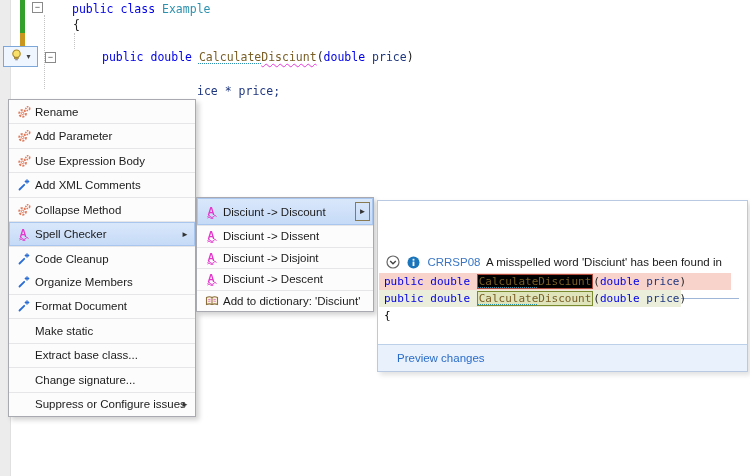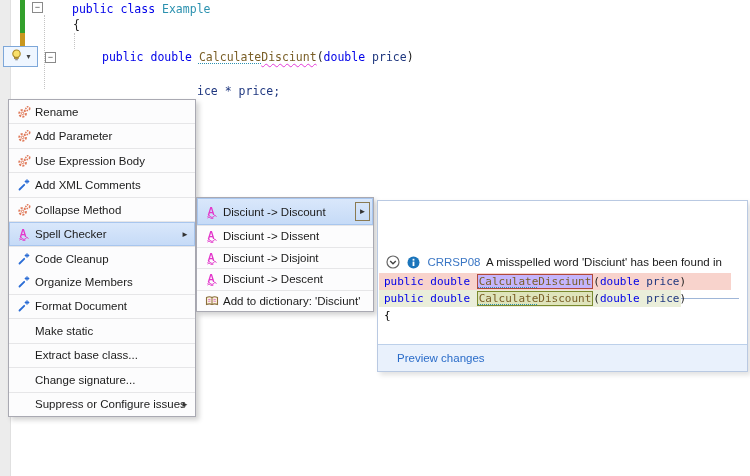--- a/index.html
+++ b/index.html
@@ -52,21 +52,21 @@
   .ph .icn{display:inline-block;vertical-align:-3px;margin-right:4px;}
   .code-link{color:#3a76c4;text-decoration:none;margin-right:3px;cursor:pointer;}
   .plr{display:flex;align-items:center;gap:2px;margin:3px 8px 0 8px;}
   .plr .lbl{font-size:11px;color:#2b91af;white-space:pre;}
   .plr .rule{flex:1;height:0;border-top:1px solid #9fb6d8;}
   .pcode{position:absolute;left:1px;right:1px;top:72px;font-size:11px;line-height:17px;}
   .pl{height:17px;display:flex;align-items:center;white-space:pre;padding-left:5px;box-sizing:border-box;}
   .pl-old{background:#f8d3cc;width:352px;}
   .pl-new{background:#eaeeda;width:302px;}
   .idbox{display:inline-block;padding:0 1px;border:1px solid;line-height:13px;}
-  .idbox.red{background:#c4b5fd;border-color:#b04a3c;}
+  .idbox.red{background:#000000;border-color:#b04a3c;}
   .idbox.green{background:#dfe4bb;border-color:#7a8a2e;}
   #pfooter{position:absolute;left:0;right:0;bottom:0;height:27px;box-sizing:border-box;background:#e9f1fc;
            border-top:1px solid #bcd0ea;display:flex;align-items:center;padding-left:19px;}
   #pfooter a{font-size:11.5px;color:#2a6cc9;text-decoration:none;cursor:pointer;}
 </style>
 </head>
 <body>
 
 <div id="stage">
 

